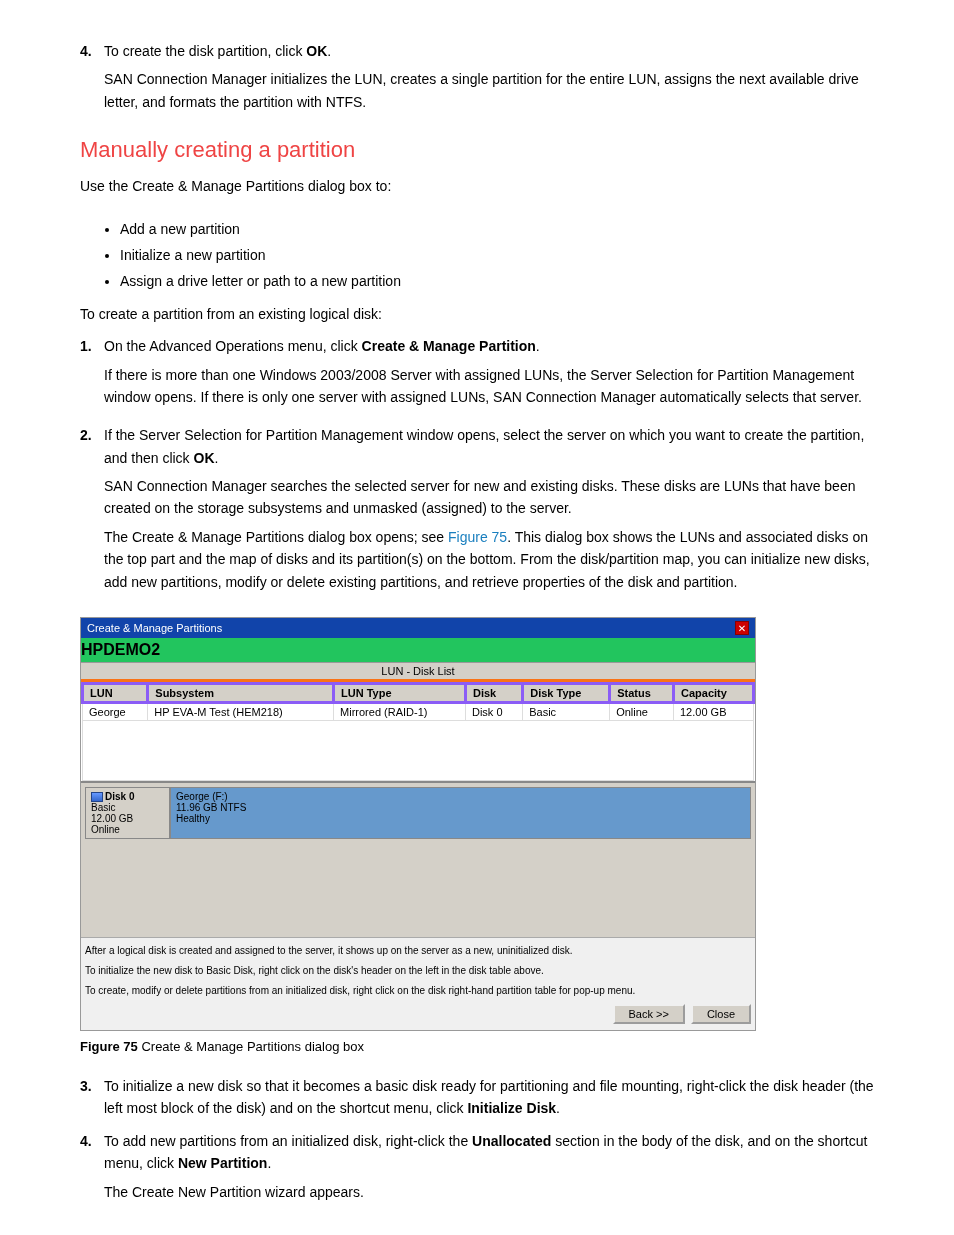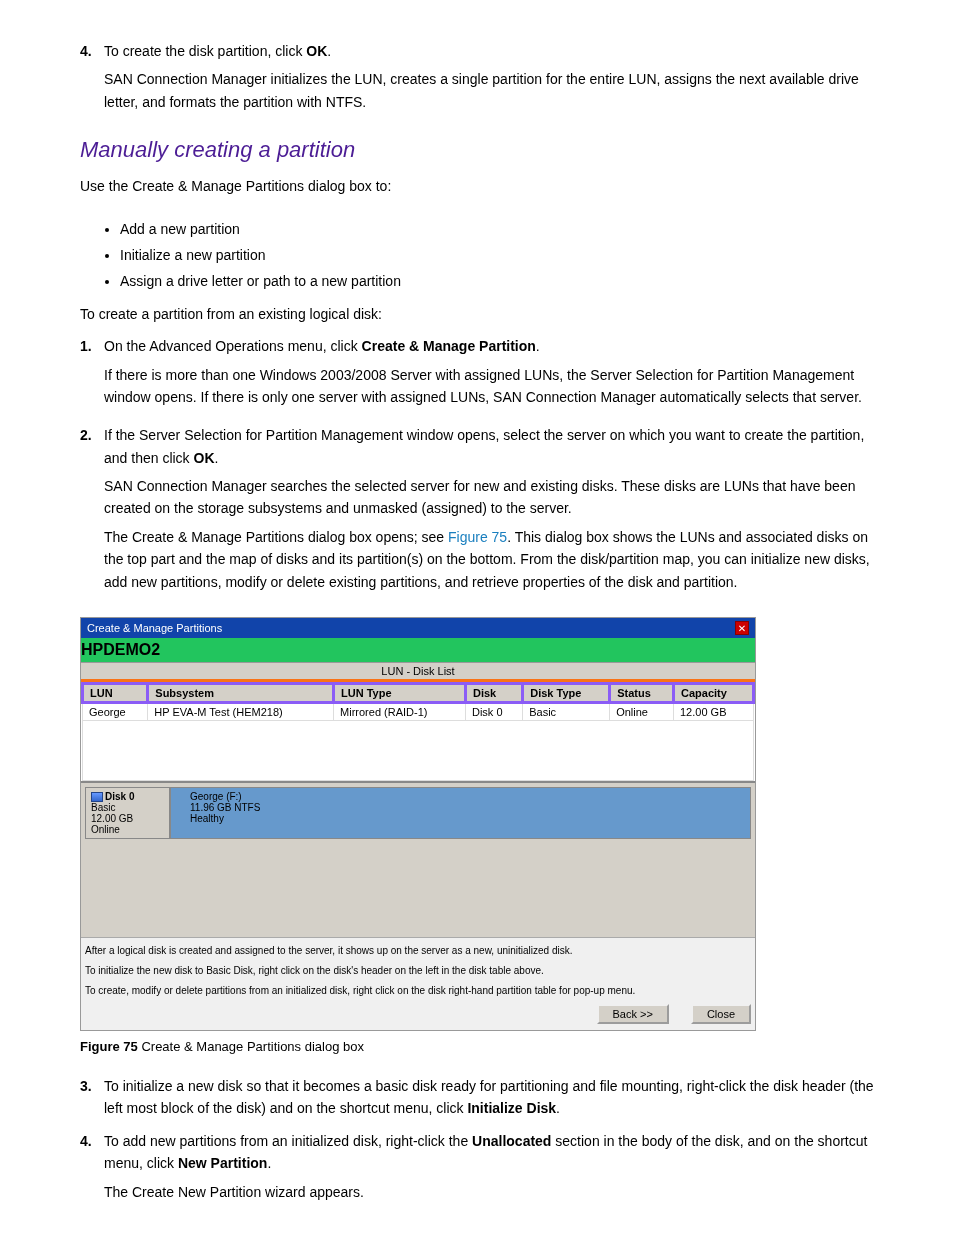--- a/index.html
+++ b/index.html
@@ -6,26 +6,25 @@
     body {
       font-family: Arial, sans-serif;
       font-size: 14px;
       background: #ffffff;
       color: #000000;
       width: 954px;
       min-height: 1235px;
       padding: 40px 80px 40px 80px;
     }
     .section-heading {
-      color: #4c1d95;
+      color: #ef4444;
       font-size: 22px;
       font-weight: normal;
       margin-bottom: 12px;
       margin-top: 18px;
-      font-style: italic;
     }
     .para {
       line-height: 1.6;
       margin-bottom: 10px;
     }
     .bullet-list {
       margin-left: 40px;
       margin-bottom: 10px;
       margin-top: 20px;
     }
@@ -158,21 +157,21 @@
       background: linear-gradient(#6699ff, #3366cc);
       border: 1px solid #224488;
       font-size: 8px;
     }
     .disk-partition-area {
       flex: 1;
       display: flex;
     }
     .partition-cell {
       border: 1px solid #888;
-      padding: 3px 19px;
+      padding: 3px 5px;
       font-size: 10px;
       background: #6699cc;
       flex: 3;
       min-height: 50px;
     }
     .partition-cell-unalloc {
       border: 1px solid #888;
       padding: 3px 5px;
       font-size: 10px;
       background: #d4d0c8;
@@ -189,21 +188,21 @@
       padding: 6px 4px;
       font-size: 10px;
     }
     .dialog-footer-text {
       margin-bottom: 6px;
       line-height: 1.4;
     }
     .dialog-buttons {
       display: flex;
       justify-content: flex-end;
-      gap: 22px;
+      gap: 6px;
     }
     .dialog-btn {
       background: #d4d0c8;
       border: 2px outset #f0f0f0;
       font-size: 11px;
       padding: 2px 14px;
       cursor: pointer;
     }
     .empty-rows {
       height: 60px;

